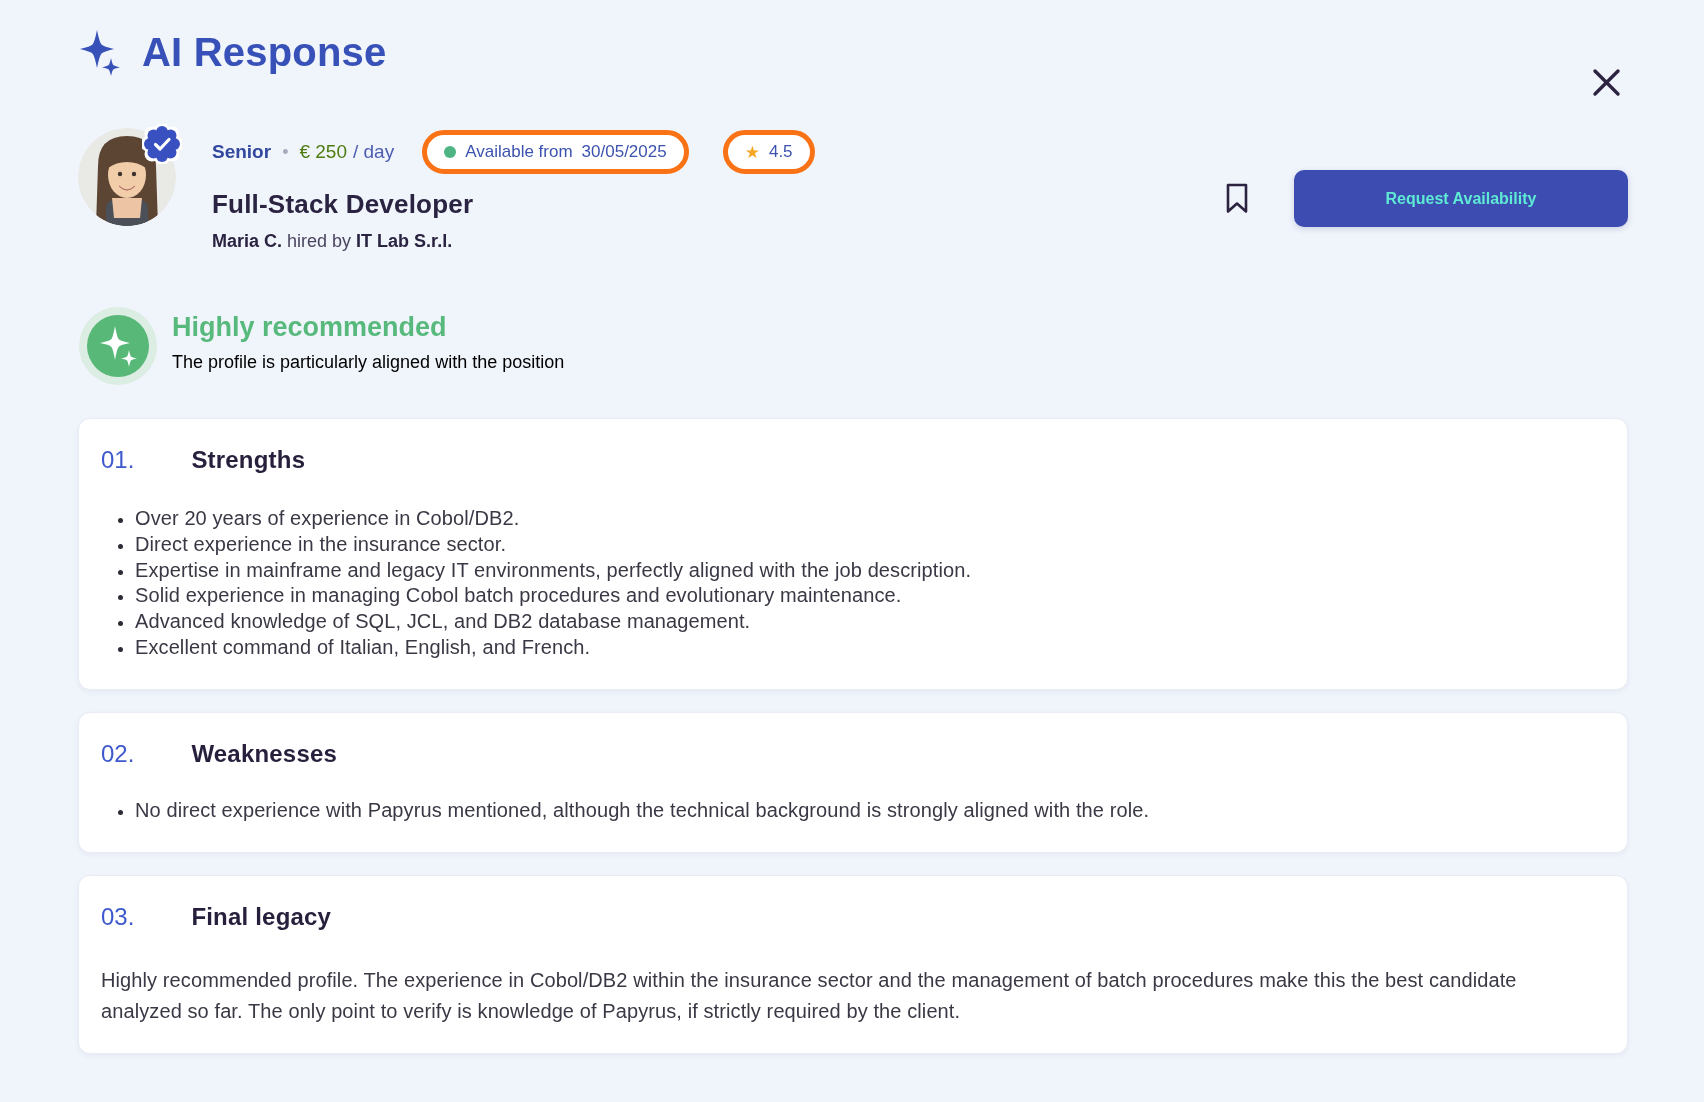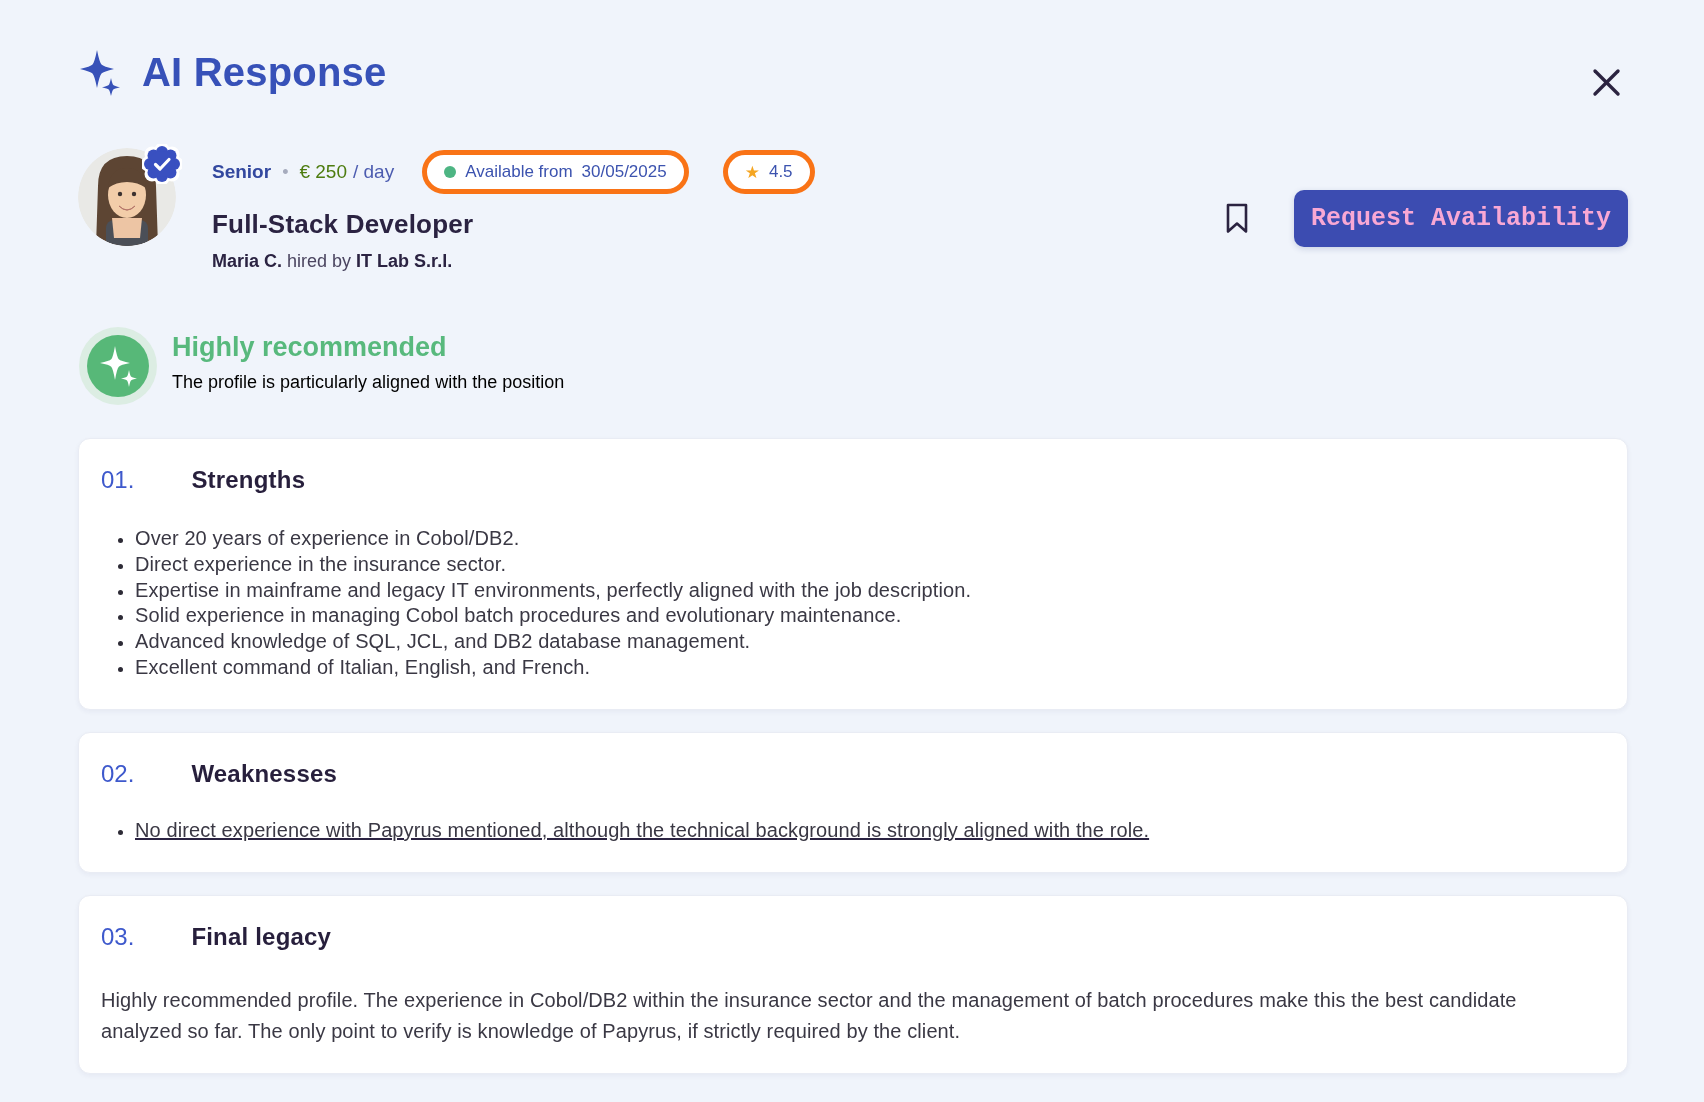--- a/index.html
+++ b/index.html
@@ -3,21 +3,21 @@
 <meta charset="utf-8">
 <style>
   * { margin: 0; padding: 0; box-sizing: border-box; }
   html, body { width: 1704px; height: 1102px; }
   body {
     background: #f0f4fb;
     font-family: "Liberation Sans", "DejaVu Sans", sans-serif;
     color: #2b2342;
     overflow: hidden;
   }
-  .page { position: relative; width: 1704px; height: 877px; padding: 48px 76px 0 78px; }
+  .page { position: relative; width: 1704px; height: 877px; padding: 28px 76px 0 78px; }
 
   
   .header { display: flex; align-items: center; gap: 18px; }
   .title { font-size: 40px; font-weight: 800; color: #3751b8; letter-spacing: .2px; }
   .close-btn {
     position: absolute; top: 62px; right: 78px;
     width: 40px; height: 40px; border: none; background: transparent; cursor: pointer;
     display: flex; align-items: center; justify-content: center;
   }
 
@@ -46,22 +46,22 @@
   .avail-date { font-weight: 500; }
 
   .role { font-size: 26px; font-weight: 700; color: #2b2342; margin-top: 15px; letter-spacing: .2px; }
   .byline { font-size: 18px; margin-top: 11px; color: #4b4560; }
   .byline .strong { font-weight: 700; color: #2b2342; }
 
   .profile-actions { margin-left: auto; display: flex; align-items: center; gap: 42px; margin-top: 42px; }
   .bookmark-btn { background: transparent; border: none; cursor: pointer; padding: 2px; display: flex; }
   .request-btn {
     width: 334px; height: 57px; border: none; border-radius: 10px;
-    background: #3c4cb1; color: #f9a8d4; font-size: 25px; font-weight: 600;
-    font-family: Liberation Mono, monospace;
+    background: #3c4cb1; color: #5eead4; font-size: 16px; font-weight: 600;
+    font-family: Liberation Sans, sans-serif;
     cursor: pointer; box-shadow: 0 2px 6px rgba(40,54,120,.18);
   }
 
   
   .recommendation { display: flex; align-items: flex-start; margin-top: 54px; }
   .rec-icon { flex: 0 0 auto; }
   .rec-text { margin-left: 14px; padding-top: 6px; }
   .rec-title { font-size: 27px; font-weight: 700; color: #58b97d; }
   .rec-subtitle { font-size: 18px; color: #000000; margin-top: 9px; }
 
@@ -77,21 +77,21 @@
   .card-title { color: #271f3c; font-weight: 700; margin-left: 13px; letter-spacing: .2px; }
   .card ul { margin: 32px 0 2px 34px; }
   .card li {
     font-size: 20px; color: #3a3844; line-height: 25.8px; letter-spacing: .1px;
   }
   .card li::marker { color: #2d2b36; font-size: 18px; }
   .card-paragraph {
     margin-top: 34px; font-size: 20px; color: #3a3844; line-height: 31px;
     max-width: 1500px; letter-spacing: .1px;
   }
-  .card-weak ul { margin-top: 30px; text-decoration: underline; }
+  .card-weak ul { margin-top: 30px; }
 </style>
 </head>
 <body>
 
 <div class="page">
 
   <div class="header">
     <span style="display:flex;">
       <svg width="46" height="48" viewBox="0 0 46 48">
         <path fill="#3751b8" d="M19 2 Q21.5 14.5 23.5 16.5 Q25.5 18.5 36 21 Q25.5 23.5 23.5 25.5 Q21.5 27.5 19 40 Q16.5 27.5 14.5 25.5 Q12.5 23.5 2 21 Q12.5 18.5 14.5 16.5 Q16.5 14.5 19 2 Z"></path>

